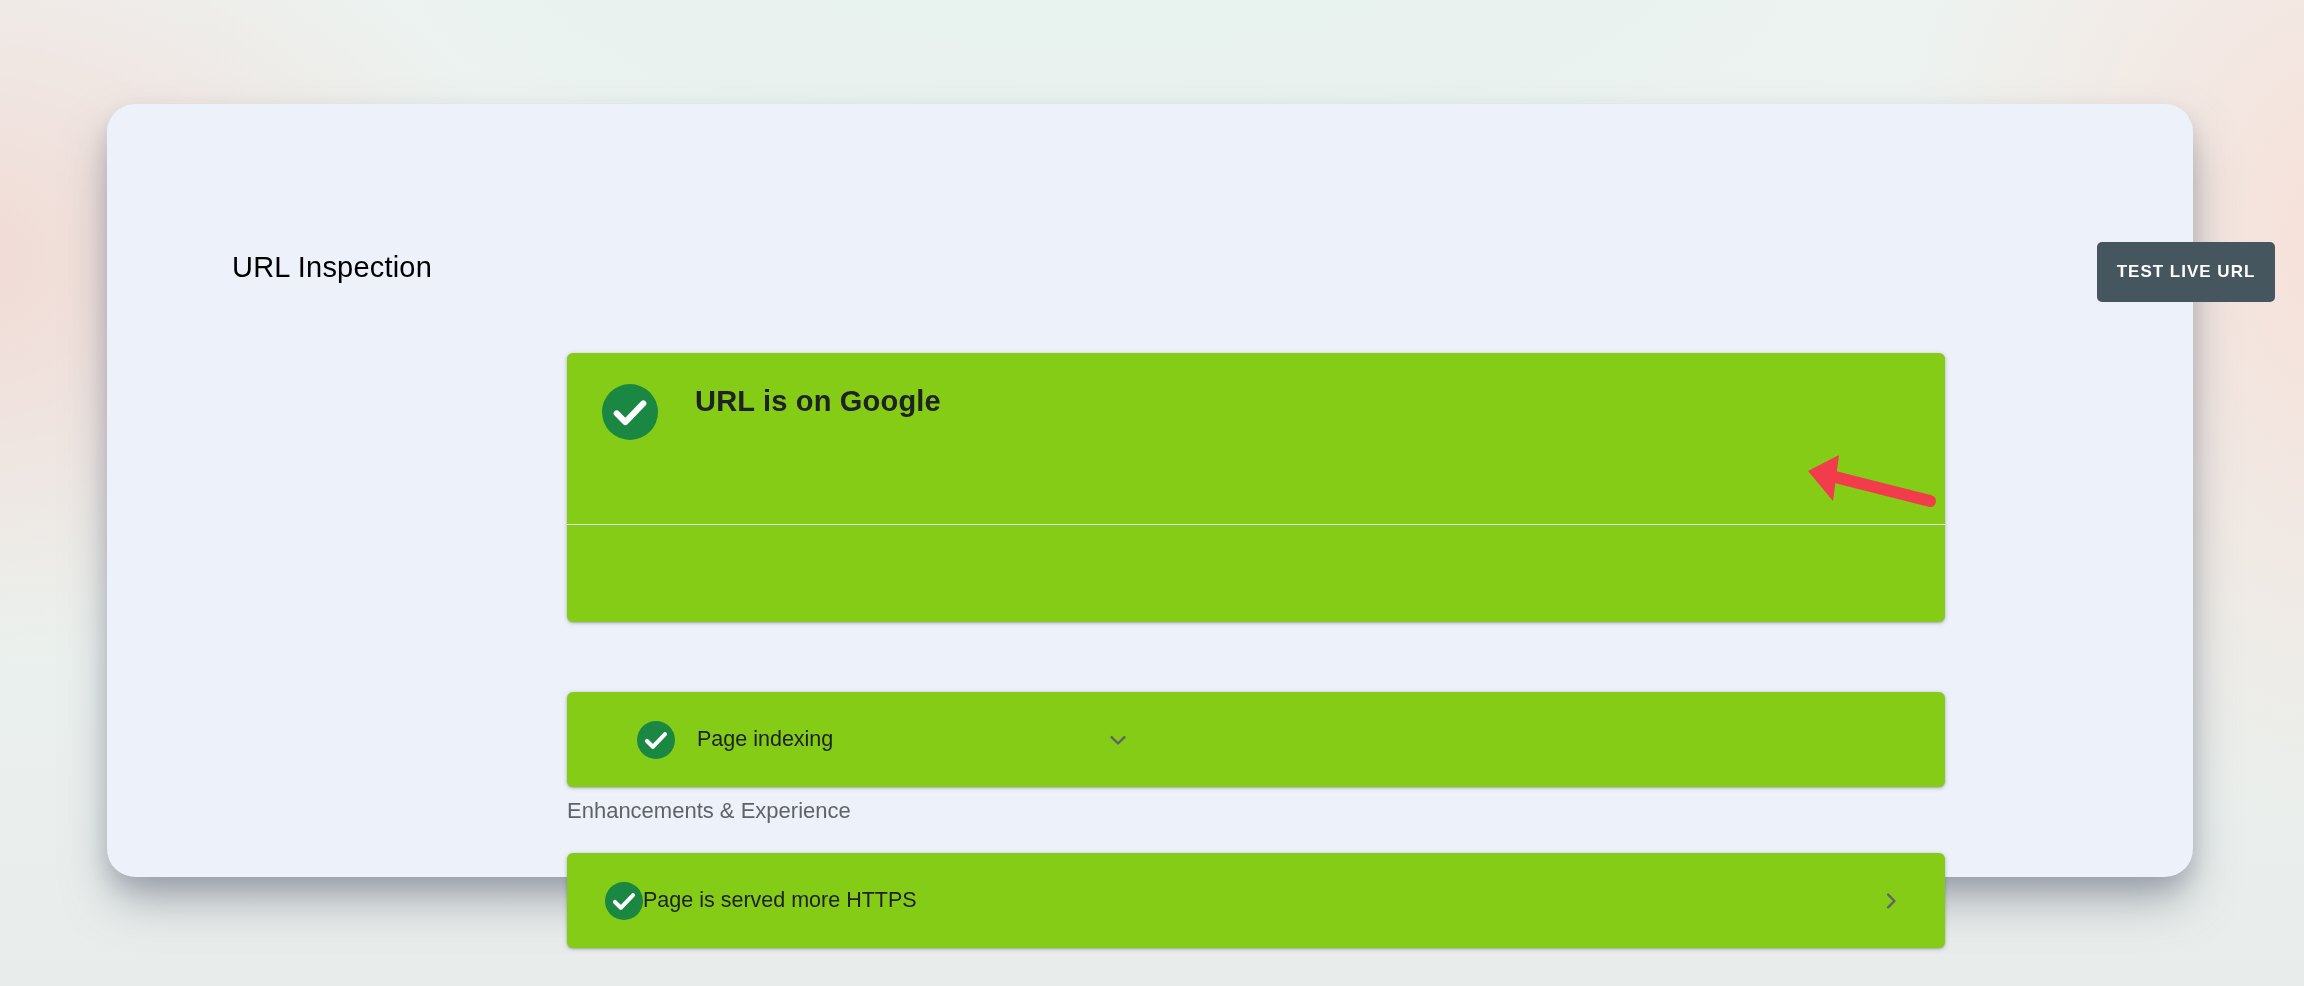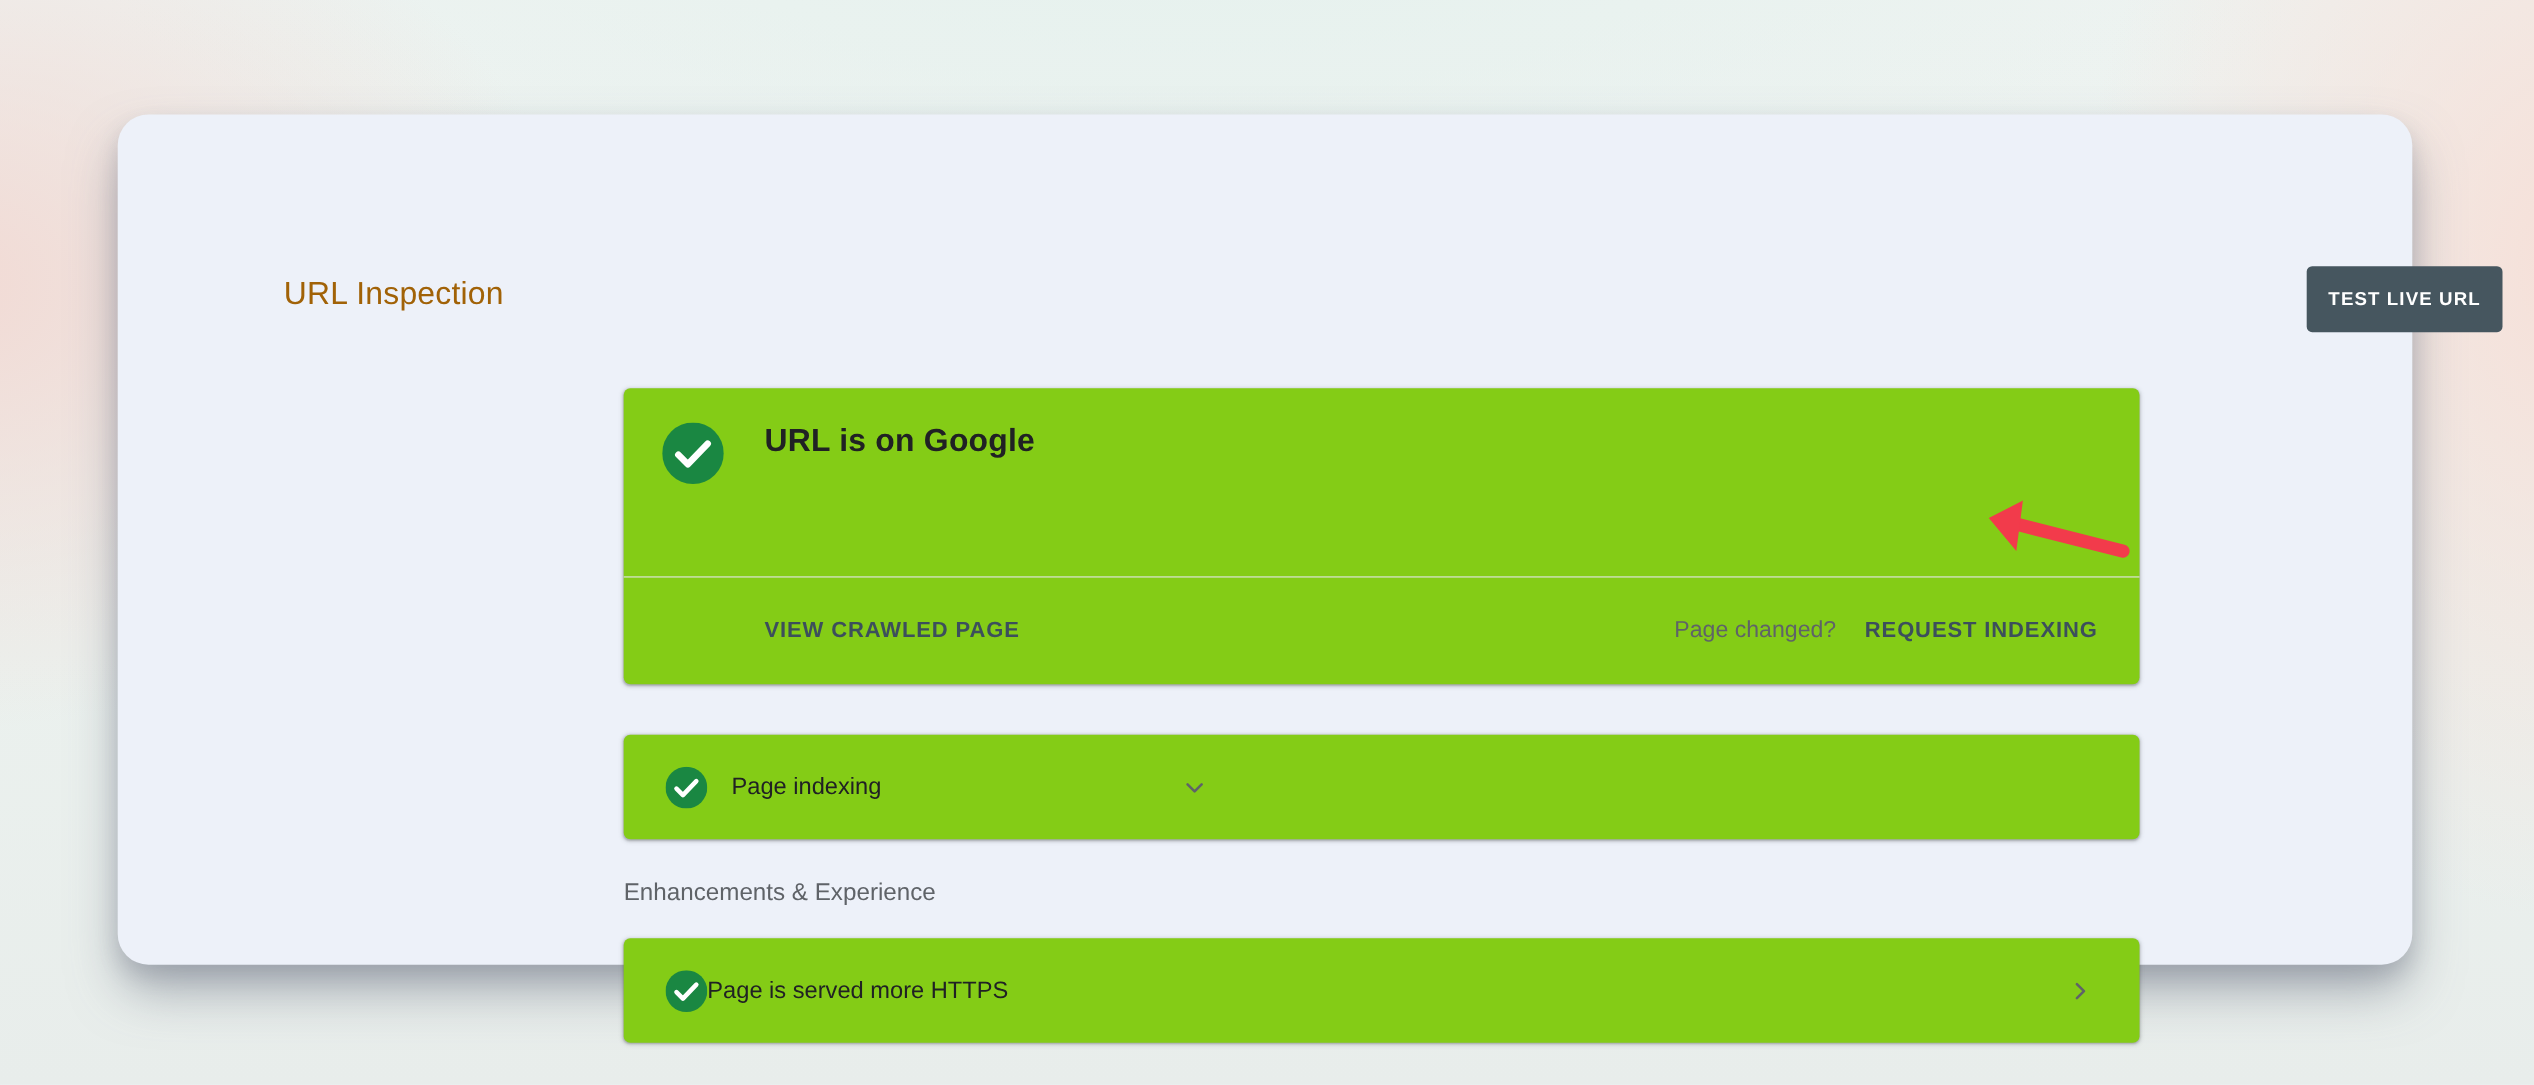--- a/index.html
+++ b/index.html
@@ -15,22 +15,22 @@
       linear-gradient(180deg,#eef3f1 0%, #ebf1ee 60%, #e8edeb 100%);
     position:relative;
     overflow:hidden;
   }
   .panel {
     position:absolute; left:107px; top:104px; width:2086px; height:773px;
     background:#edf1f9; border-radius:28px;
     box-shadow:0 26px 46px -4px rgba(103,111,127,0.55), 0 10px 18px rgba(103,111,127,0.20);
   }
   .page-title {
-    position:absolute; left:151px; top:147px;
-    font-size:29px; font-weight:400; color:#a16207; letter-spacing:0.2px;
+    position:absolute; left:125px; top:147px;
+    font-size:29px; font-weight:400; color:#000000; letter-spacing:0.2px;
   }
   .test-btn {
     position:absolute; left:1990px; top:138px; width:178px; height:60px;
     background:#46565f; color:#ffffff; border:none; border-radius:5px;
     font-family:inherit; font-size:17px; font-weight:700; letter-spacing:1px;
     display:flex; align-items:center; justify-content:center; cursor:pointer;
   }
   .card {
     position:absolute; left:460px; width:1378px; background:#84cc16; border-radius:6px;
     box-shadow:0 1px 2px rgba(60,64,67,0.30), 0 1px 4px 1px rgba(60,64,67,0.15);
@@ -53,21 +53,21 @@
     position:absolute; left:128px; right:38px; top:171px; bottom:0;
     display:flex; align-items:center; justify-content:space-between;
   }
   .action-link {
     font-size:20px; font-weight:700; color:#3c4f5c; letter-spacing:0.8px; cursor:pointer;
     background:none; border:none; font-family:inherit;
   }
   .footer-right { display:flex; align-items:center; gap:26px; }
   .page-changed { font-size:21px; color:#5f6368; }
   .row-card { height:95px; display:flex; align-items:center; cursor:pointer; }
-  .card-indexing { top:564px; }
+  .card-indexing { top:588px;padding-left:32px; }
   .card-https { top:749px; }
   .row-icon { margin-left:38px; width:38px; height:38px; flex:0 0 auto; }
   .row-label { margin-left:22px; width:407px; font-size:21.5px; color:#202124; }
   .row-status { flex:1; font-size:21.5px; color:#202124; }
   .row-chevron { margin-right:40px; width:28px; height:28px; flex:0 0 auto; }
   .section-label { position:absolute; left:460px; top:694px; font-size:22px; color:#5f6368; }
   .arrow-annotation { position:absolute; left:1795px; top:446px; width:165px; height:85px; z-index:5; pointer-events:none; }
 </style>
 </head>
 <body>
@@ -80,27 +80,20 @@
 
   <div class="card card-verdict">
     <span class="check-lg">
       <svg width="56" height="56" viewBox="0 0 24 24">
         <circle cx="12" cy="12" r="12" fill="#1a8742"></circle>
         <path d="M6.3 12.6 L10 16.3 L17.7 8.3" fill="none" stroke="#ffffff" stroke-width="2.6" stroke-linecap="round" stroke-linejoin="round"></path>
       </svg>
     </span>
     <div class="verdict-title">URL is on Google</div>
     <div class="divider"></div>
-    <div class="verdict-footer">
-      <button class="action-link">VIEW CRAWLED PAGE</button>
-      <div class="footer-right">
-        <span class="page-changed">Page changed?</span>
-        <button class="action-link">REQUEST INDEXING</button>
-      </div>
-    </div>
   </div>
 
   <div class="card row-card card-indexing">
     <span class="row-icon">
       <svg width="38" height="38" viewBox="0 0 24 24">
         <circle cx="12" cy="12" r="12" fill="#1a8742"></circle>
         <path d="M6.3 12.6 L10 16.3 L17.7 8.3" fill="none" stroke="#ffffff" stroke-width="2.6" stroke-linecap="round" stroke-linejoin="round"></path>
       </svg>
     </span>
     <span class="row-label">Page indexing</span>

